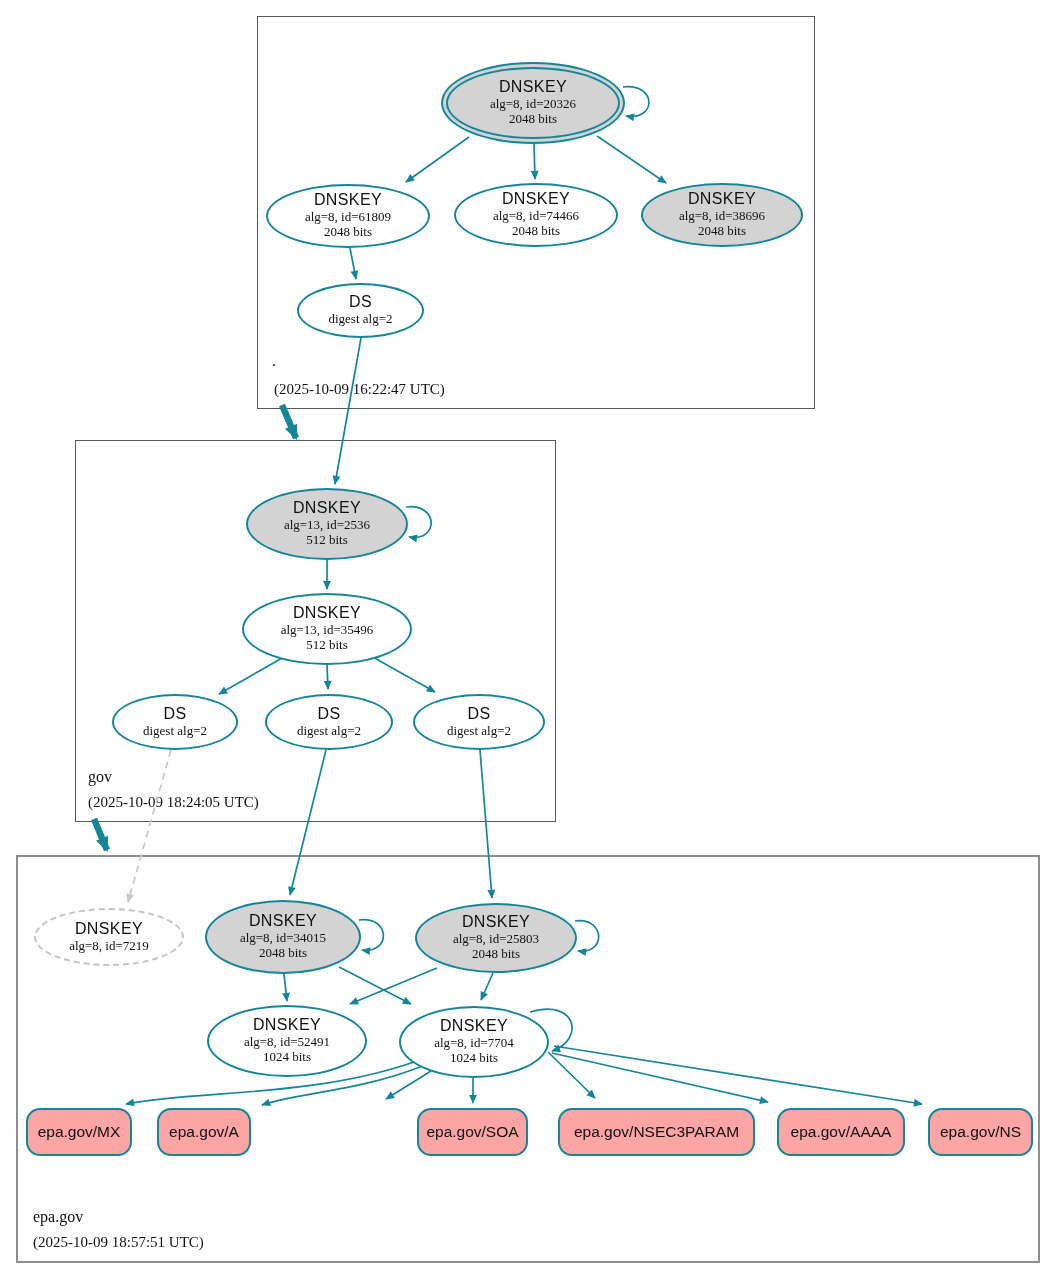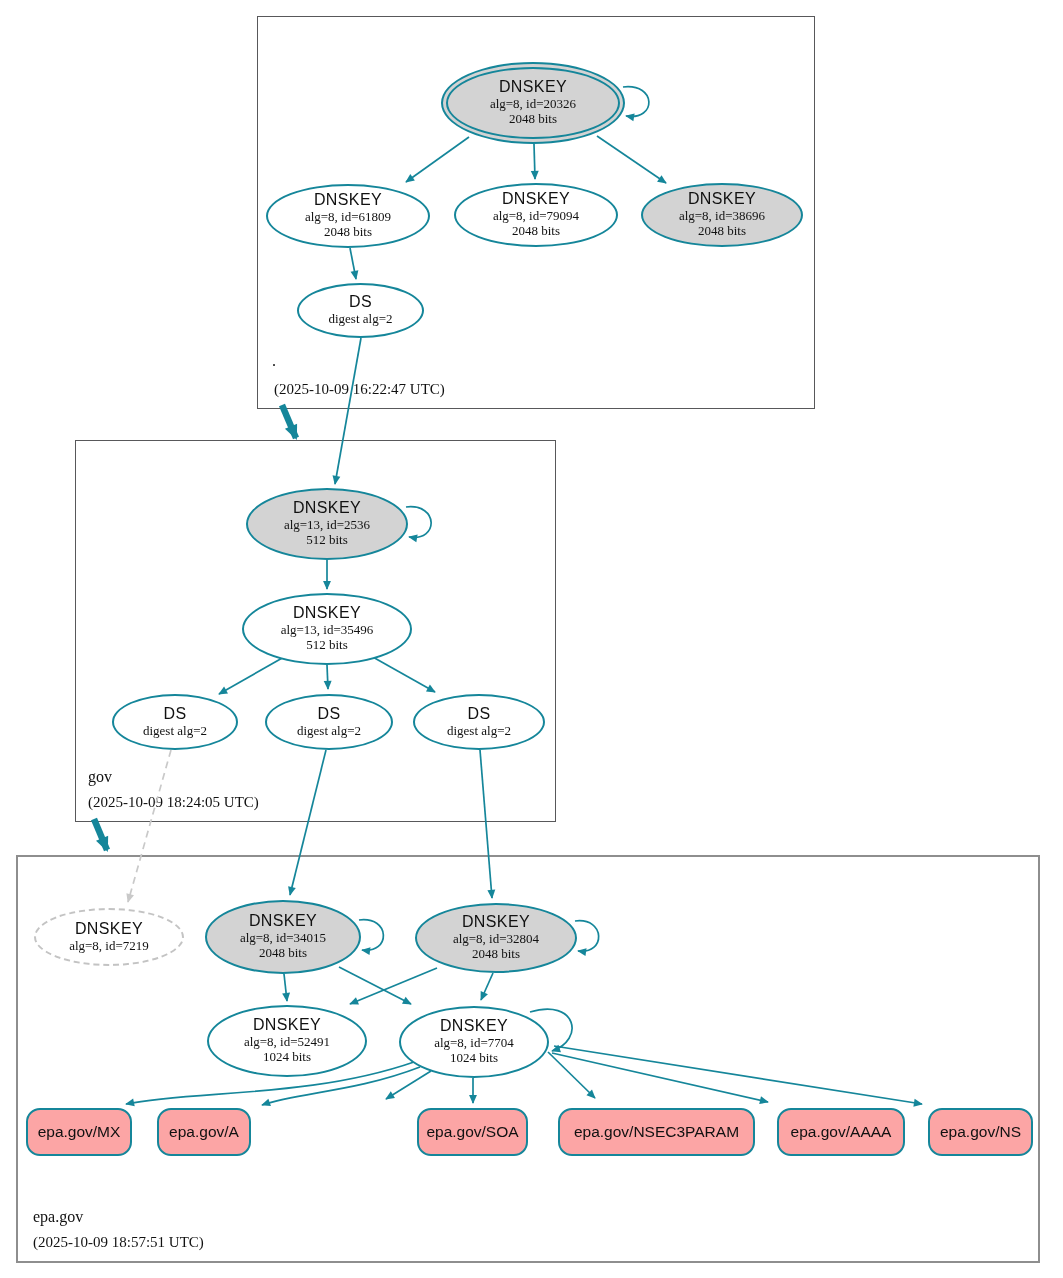--- a/index.html
+++ b/index.html
@@ -105,21 +105,21 @@
     <div class="nm">alg=8, id=20326</div>
     <div class="nm">2048 bits</div>
   </div>
   <div class="node" style="left:266px;top:184px;width:164px;height:64px;">
     <div class="nt">DNSKEY</div>
     <div class="nm">alg=8, id=61809</div>
     <div class="nm">2048 bits</div>
   </div>
   <div class="node" style="left:454px;top:183px;width:164px;height:64px;">
     <div class="nt">DNSKEY</div>
-    <div class="nm">alg=8, id=79094</div>
+    <div class="nm">alg=8, id=74466</div>
     <div class="nm">2048 bits</div>
   </div>
   <div class="node gray" style="left:641px;top:183px;width:162px;height:64px;">
     <div class="nt">DNSKEY</div>
     <div class="nm">alg=8, id=38696</div>
     <div class="nm">2048 bits</div>
   </div>
   <div class="node" style="left:297px;top:283px;width:127px;height:55px;">
     <div class="nt">DS</div>
     <div class="nm">digest alg=2</div>
@@ -152,21 +152,21 @@
     <div class="nt">DNSKEY</div>
     <div class="nm">alg=8, id=7219</div>
   </div>
   <div class="node gray" style="left:205px;top:900px;width:156px;height:74px;">
     <div class="nt">DNSKEY</div>
     <div class="nm">alg=8, id=34015</div>
     <div class="nm">2048 bits</div>
   </div>
   <div class="node gray" style="left:415px;top:903px;width:162px;height:70px;">
     <div class="nt">DNSKEY</div>
-    <div class="nm">alg=8, id=32804</div>
+    <div class="nm">alg=8, id=25803</div>
     <div class="nm">2048 bits</div>
   </div>
   <div class="node" style="left:207px;top:1005px;width:160px;height:72px;">
     <div class="nt">DNSKEY</div>
     <div class="nm">alg=8, id=52491</div>
     <div class="nm">1024 bits</div>
   </div>
   <div class="node" style="left:399px;top:1006px;width:150px;height:72px;">
     <div class="nt">DNSKEY</div>
     <div class="nm">alg=8, id=7704</div>

